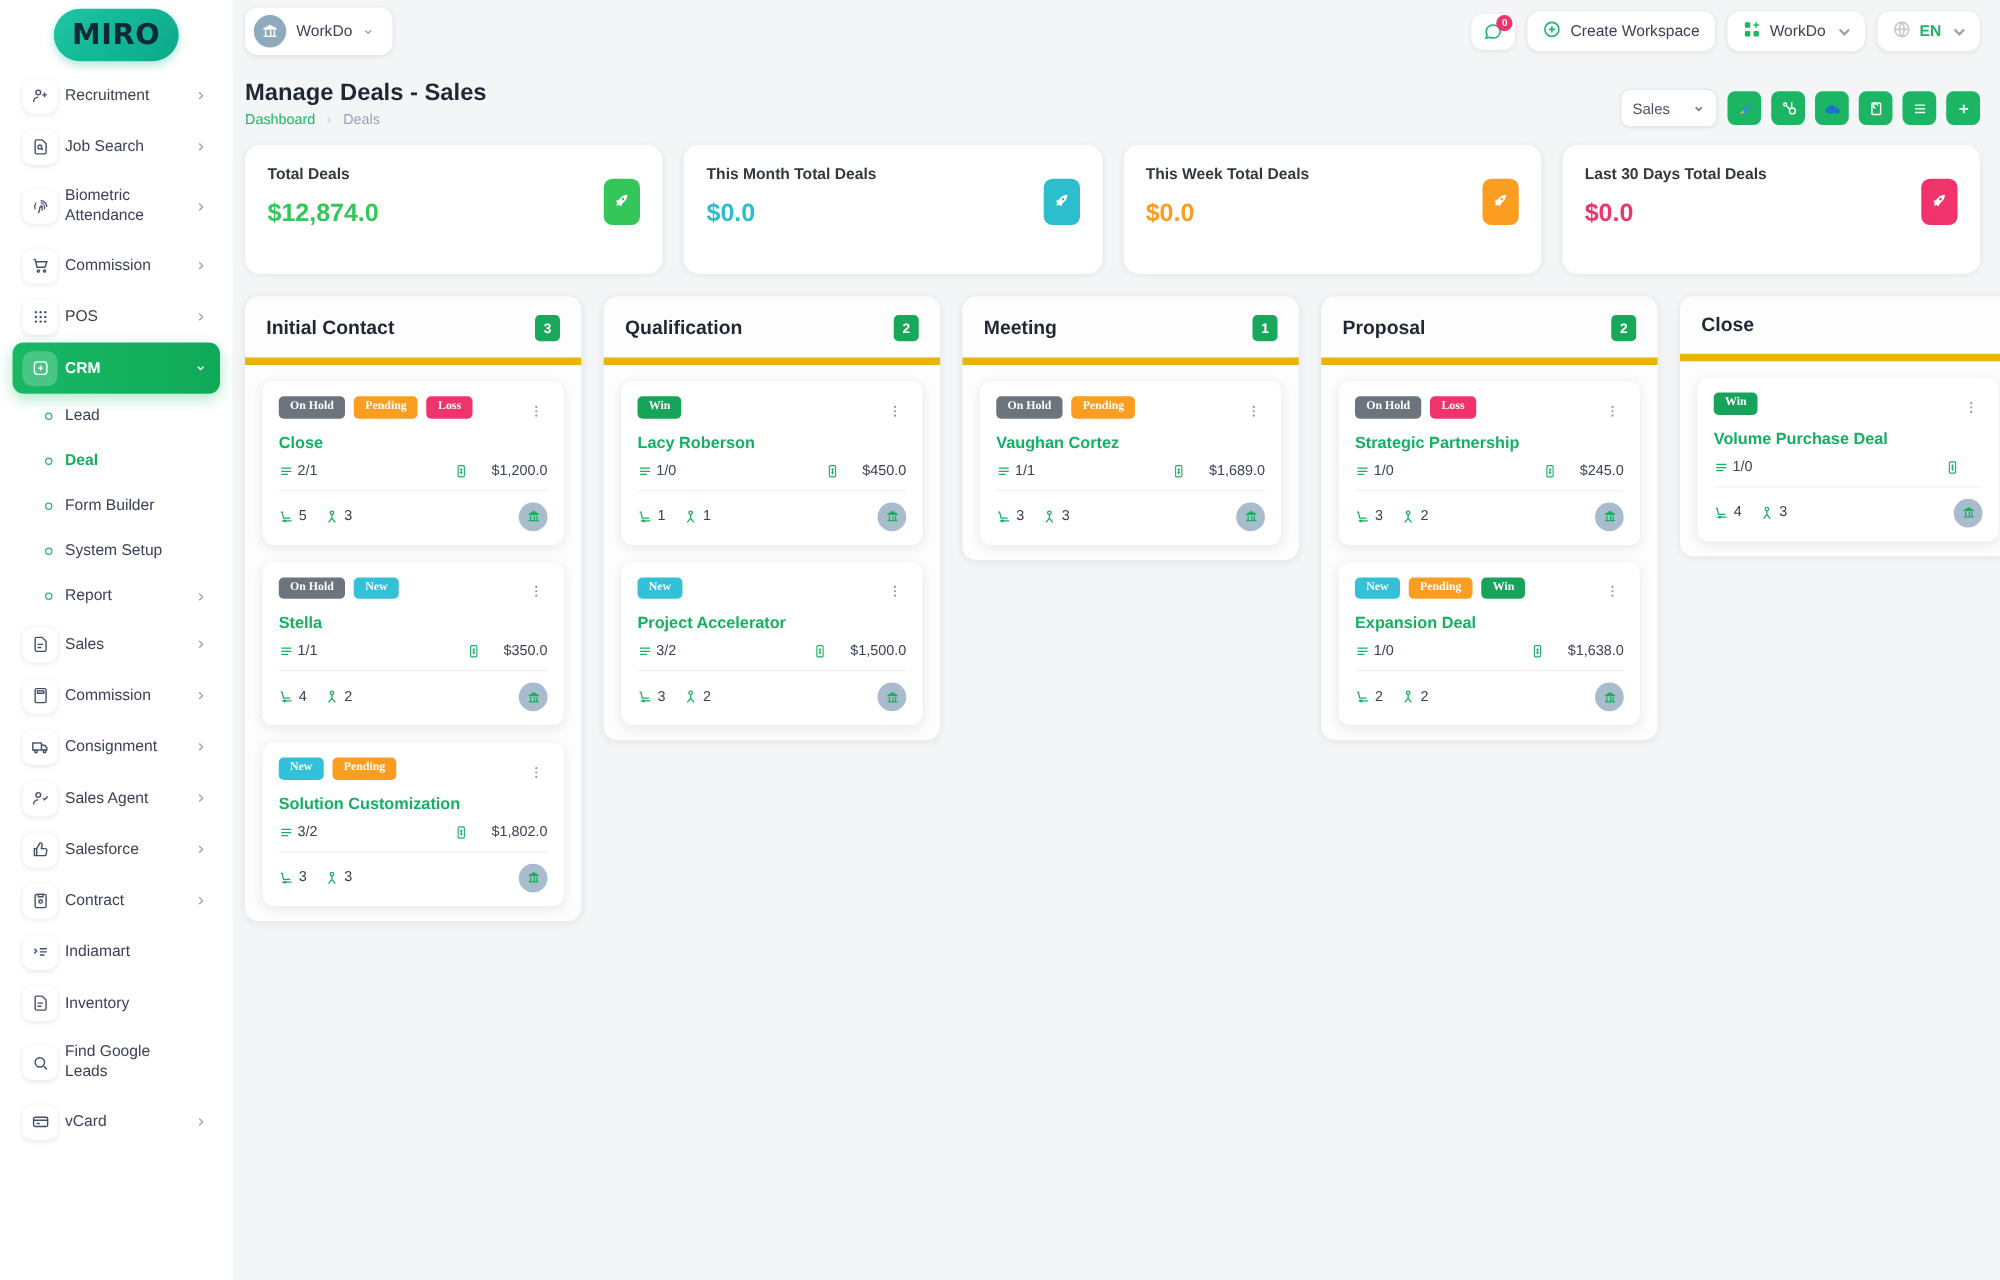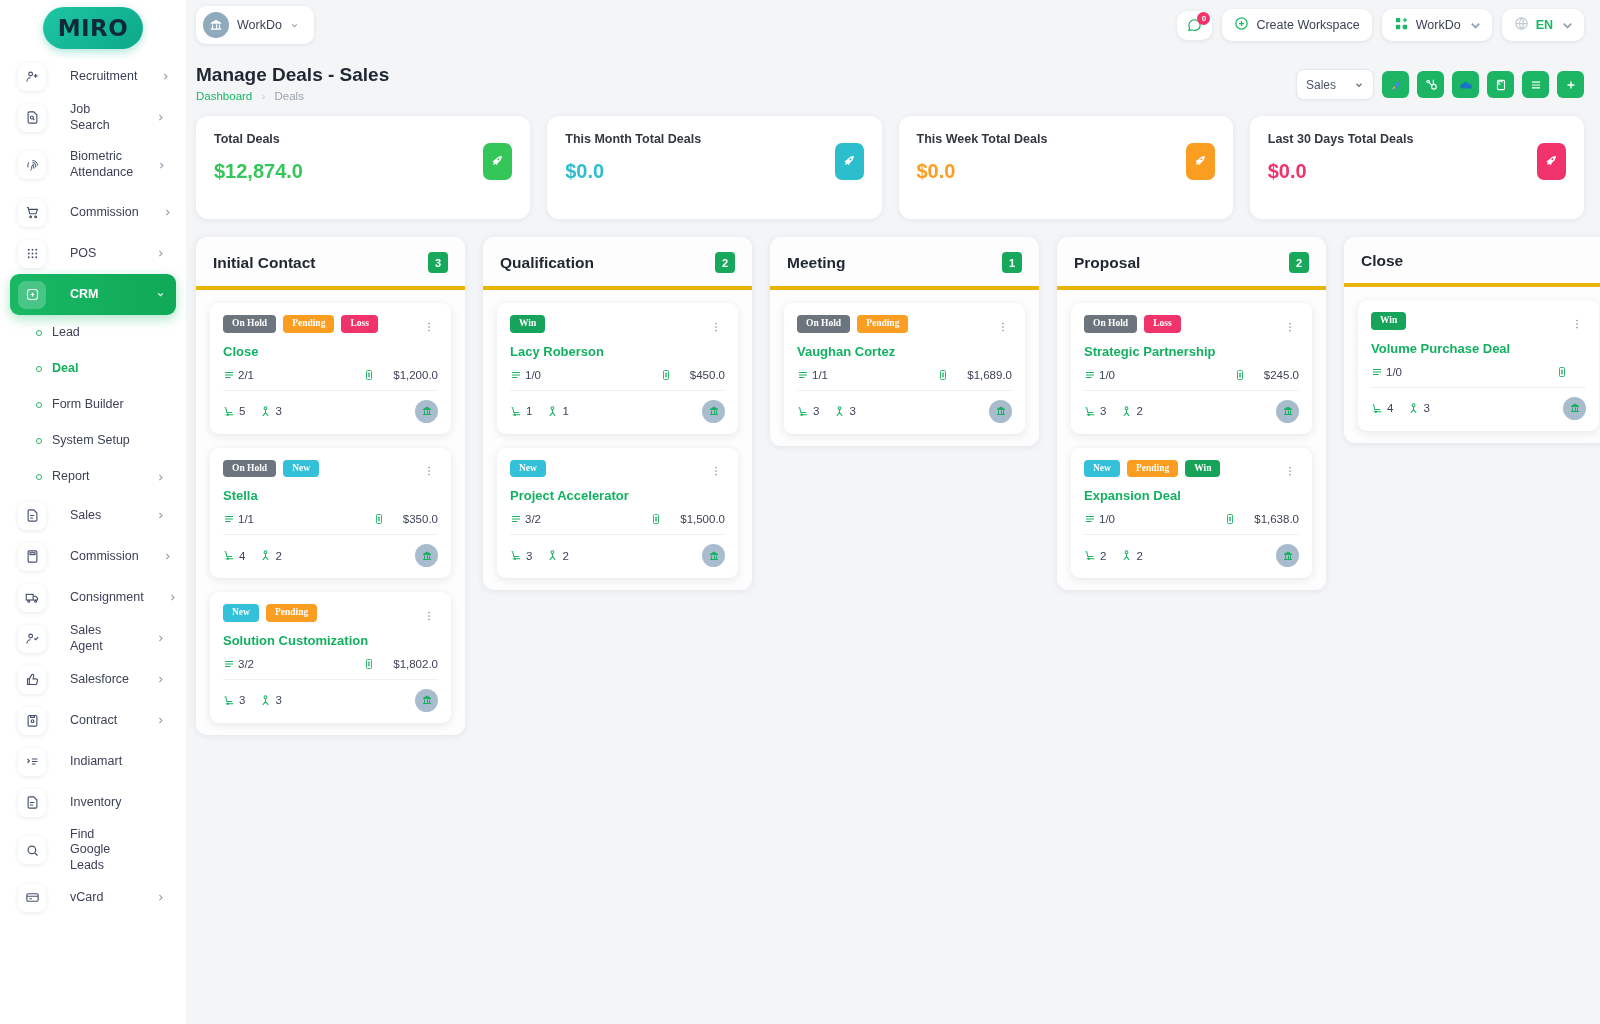--- a/index.html
+++ b/index.html
@@ -28,21 +28,21 @@
     background: linear-gradient(135deg,#1fc7a4 0%, #14b897 45%, #0da98b 100%);
     display: flex; align-items: center; justify-content: center;
     box-shadow: 0 3px 8px rgba(20,184,151,.35);
   }
   .logo span {
     font-size: 23px; font-weight: bold; letter-spacing: .5px;
     color: #0e2a3a; font-family: "DejaVu Sans", sans-serif;
   }
   .nav { padding: 0 10px; }
   .nav-item {
-    display: flex; align-items: center; gap: 24px;
+    display: flex; align-items: center; gap: 6px;
     height: 41px; padding: 0 8px; border-radius: 9px;
     color: #3c4257; font-size: 12.5px; cursor: pointer;
     position: relative;
   }
   .nav-item.tall { height: 54px; }
   .nav-ico {
     width: 28px; height: 28px; border-radius: 8px;
     background: #fff; box-shadow: 0 1px 4px rgba(22,40,70,.10);
     display: flex; align-items: center; justify-content: center;
     flex: 0 0 28px; color: #44506b;
@@ -104,21 +104,21 @@
     min-width: 13px; height: 13px; border-radius: 7px;
     display: flex; align-items: center; justify-content: center;
     font-weight: bold; padding: 0 3px;
   }
   .hdr-btn .grn { color: #18b865; }
   .lang-code { color: #18b865; font-weight: bold; }
   .globe { color: #c3cad6; }
 
   
   .titlerow {
-    display: flex; align-items: center; padding: 14px 16px 0 10px; gap: 16px;
+    display: flex; align-items: flex-end; padding: 14px 16px 0 10px; gap: 16px;
   }
   .page-title { font-size: 19px; color: #1f2733; font-weight: bold; }
   .crumb { font-size: 11.5px; margin-top: 4px; color: #9aa3b2; }
   .crumb a { color: #18b865; text-decoration: none; }
   .crumb .sep { margin: 0 6px; color: #c3cad6; }
   .tools { display: flex; align-items: center; gap: 8px; margin-left: auto; padding-top: 3px;}
   .select-box {
     background:#fff; border:1px solid #e3e7ee; border-radius: 8px;
     height: 31px; width: 78px; display:flex; align-items:center;
     padding: 0 9px; font-size: 12px; color:#4a5468; cursor:pointer;
@@ -155,21 +155,21 @@
     align-items: flex-start;
   }
   .col {
     width: 269px; flex: 0 0 269px;
     background: #fdfdfd; border-radius: 11px;
     box-shadow: 0 1px 7px rgba(22,40,70,.08);
     padding-bottom: 12px;
   }
   .col-hd {
     display: flex; align-items: center;
-    padding: 15px 17px 13px 17px; border-bottom: 4px solid #eab308;
+    padding: 15px 17px 13px 17px; border-bottom: 6px solid #eab308;
   }
   .col-name { font-size: 15.5px; font-weight: bold; color: #1f2733; }
   .col-count {
     margin-left: auto; background: #18a85c; color: #fff;
     min-width: 20px; height: 21px; border-radius: 4px; font-size: 11px;
     display: flex; align-items: center; justify-content: center; font-weight: bold;
     padding: 0 5px;
   }
   .cards { padding: 13px 14px 0 14px; display: flex; flex-direction: column; gap: 14px; }
   .card {

